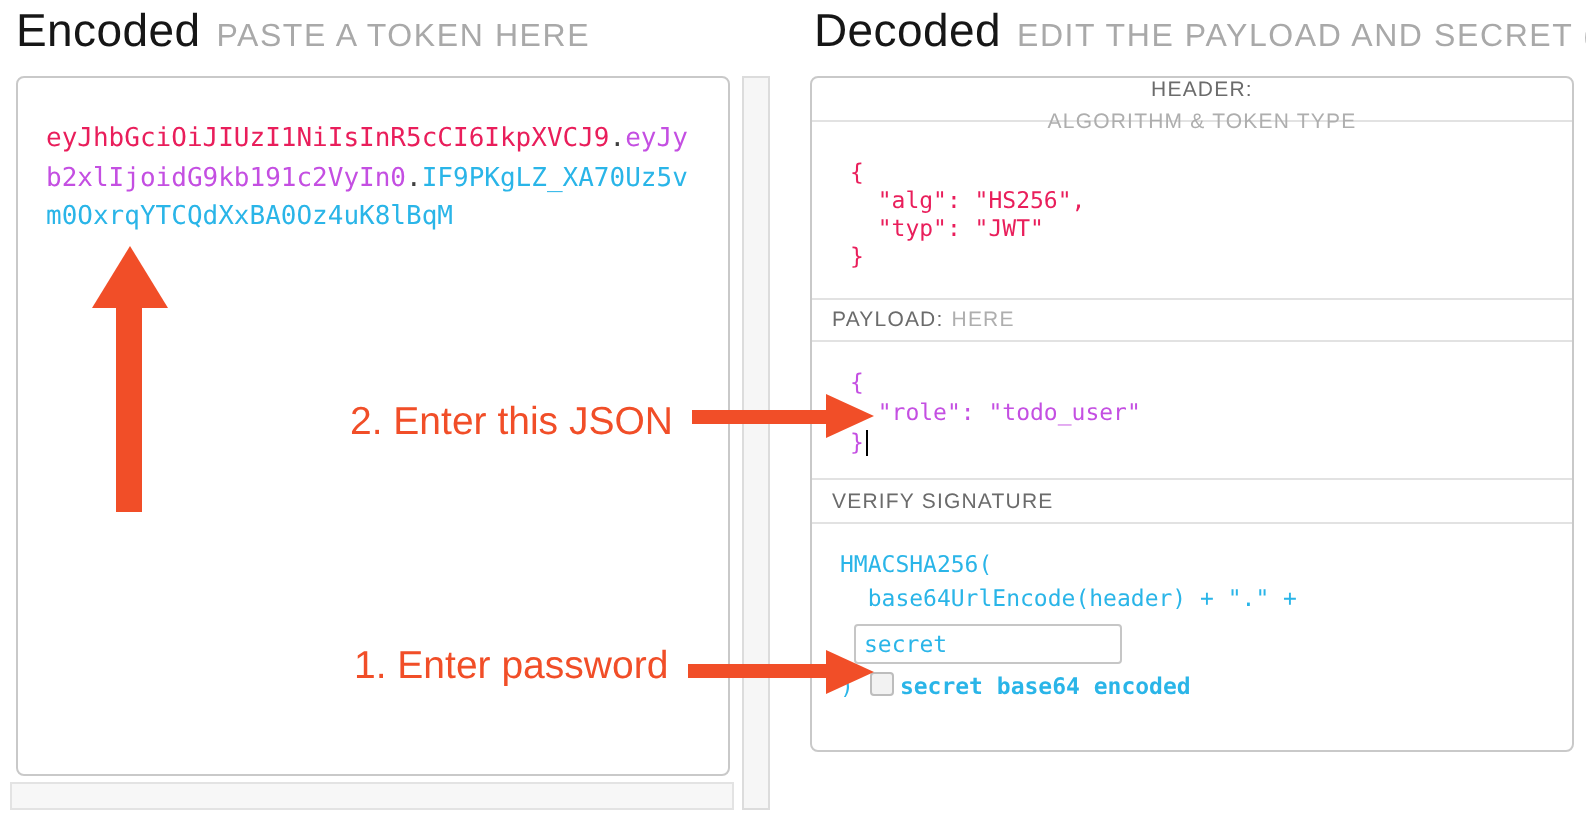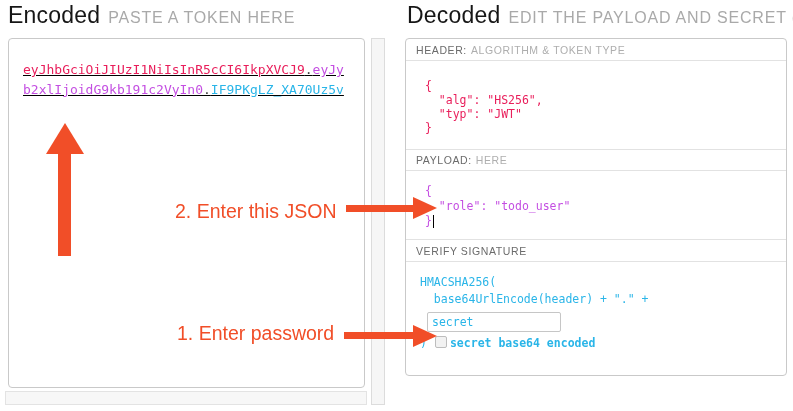--- a/index.html
+++ b/index.html
@@ -48,21 +48,21 @@
     border-radius: 4px;
     background: #ffffff;
   }
   #token-text {
     padding: 21px 14px 0 14px;
     font-family: "DejaVu Sans Mono", monospace;
     font-size: 13px;
     line-height: 19.5px;
     letter-spacing: 0;
   }
-  .tok-line { white-space: pre; text-decoration: underline; }
+  .tok-line { white-space: pre; }
   .c-h { color: var(--header-part, #e91e5b); }
   .c-p { color: var(--payload-part, #c44fe2); }
   .c-s { color: var(--signature-part, #2ab5e8); }
   .c-d { color: #404040; }
 
   
   #vscroll {
     position: absolute;
     left: 371px; top: 38px;
     width: 12px; height: 365px;
@@ -91,21 +91,21 @@
     border-bottom: 1px solid #e2e2e2;
     font-size: 10.5px;
     letter-spacing: 0.6px;
     color: #6b6b6b;
     display: flex;
     align-items: center;
     gap: 4px;
     box-sizing: border-box;
   }
   .sec-label .light { color: #aeaeae; }
-  .lbl-header    { height: 22px; }
+  .lbl-header    { height: 22px; flex-direction: column; }
   .lbl-payload   { height: 21px; }
   .lbl-signature { height: 22px; }
 
   .code {
     font-family: "DejaVu Sans Mono", monospace;
     font-size: 11.5px;
     box-sizing: border-box;
   }
   .cl { white-space: pre; }
 
@@ -216,20 +216,21 @@
 
   <div class="col-head" id="decoded-head">
     <span class="h1">Decoded</span>
     <span class="sub">EDIT THE PAYLOAD AND SECRET (ONLY HS256 SUPPORTED)</span>
   </div>
 
   <div id="token-box">
     <div id="token-text">
       <div class="tok-line"><span class="c-h">eyJhbGciOiJIUzI1NiIsInR5cCI6IkpXVCJ9</span><span class="c-d">.</span><span class="c-p">eyJy</span></div>
       <div class="tok-line"><span class="c-p">b2xlIjoidG9kb191c2VyIn0</span><span class="c-d">.</span><span class="c-s">IF9PKgLZ_XA70Uz5v</span></div>
+      <div class="tok-line"><span class="c-s">m0OxrqYTCQdXxBA0Oz4uK8lBqM</span></div>
     </div>
   </div>
 
   <div id="vscroll"></div>
   <div id="hscroll"></div>
 
   <div id="decoded-panel">
 
     <div class="sec-label lbl-header">
       <span>HEADER:</span>

